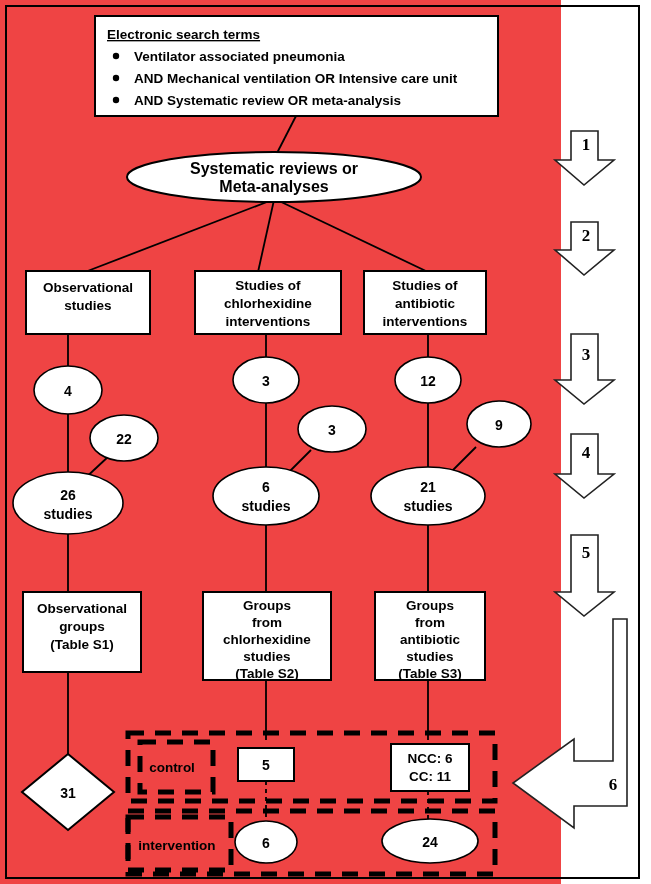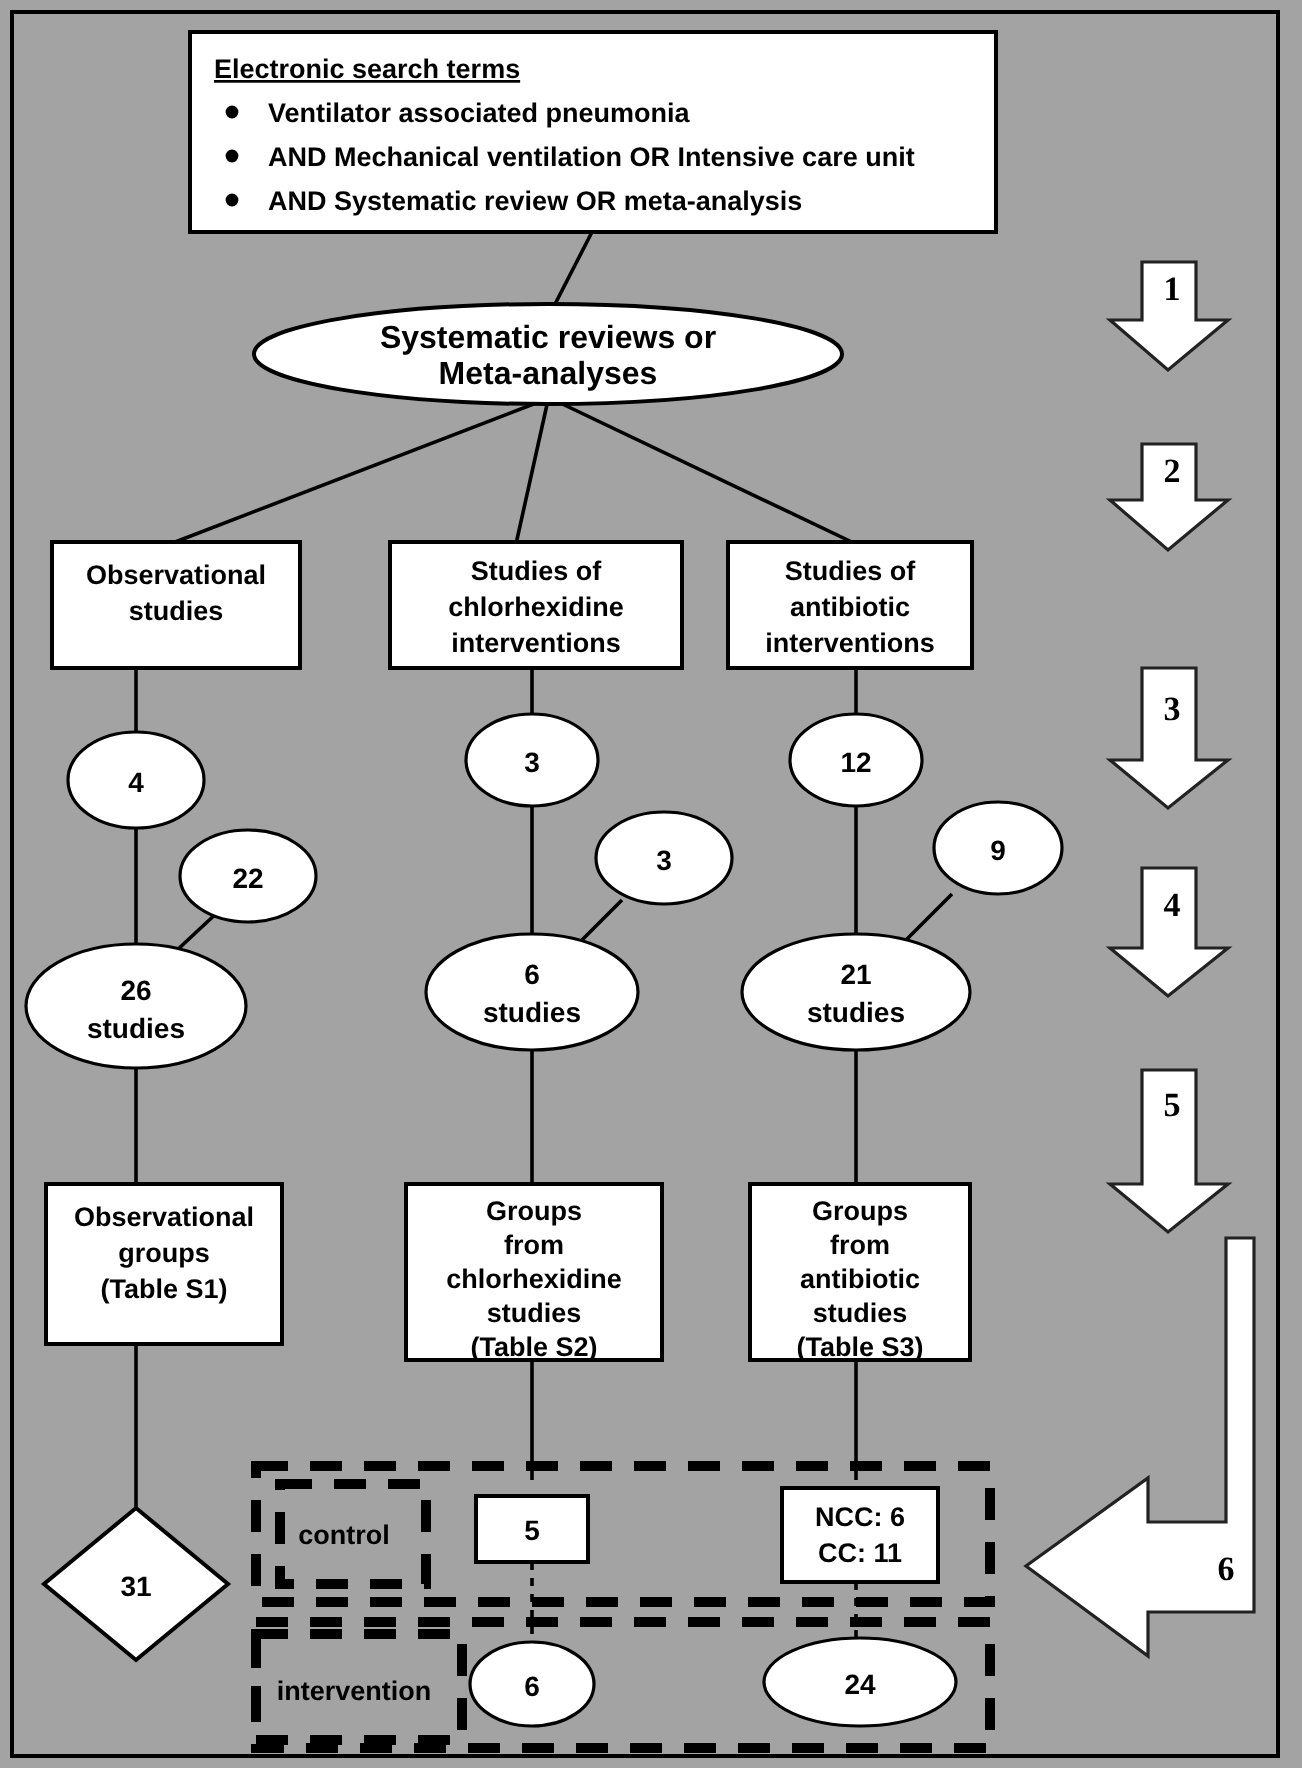--- a/index.html
+++ b/index.html
@@ -8,23 +8,23 @@
     background: #ffffff;
   }
   body {
     width: 651px;
     height: 884px;
     font-family: "Liberation Sans", sans-serif;
     overflow: hidden;
   }
   #flowchart-root {
     position: relative;
-    width: 651px;
+    width: 561px;
     height: 884px;
-    background: #a3a3a3;
+    background: #ef4444;
   }
   svg#diagram {
     display: block;
     width: 651px;
     height: 884px;
   }
   .shape-stroke {
     fill: #ffffff;
     stroke: #000000;
     stroke-width: 2;

